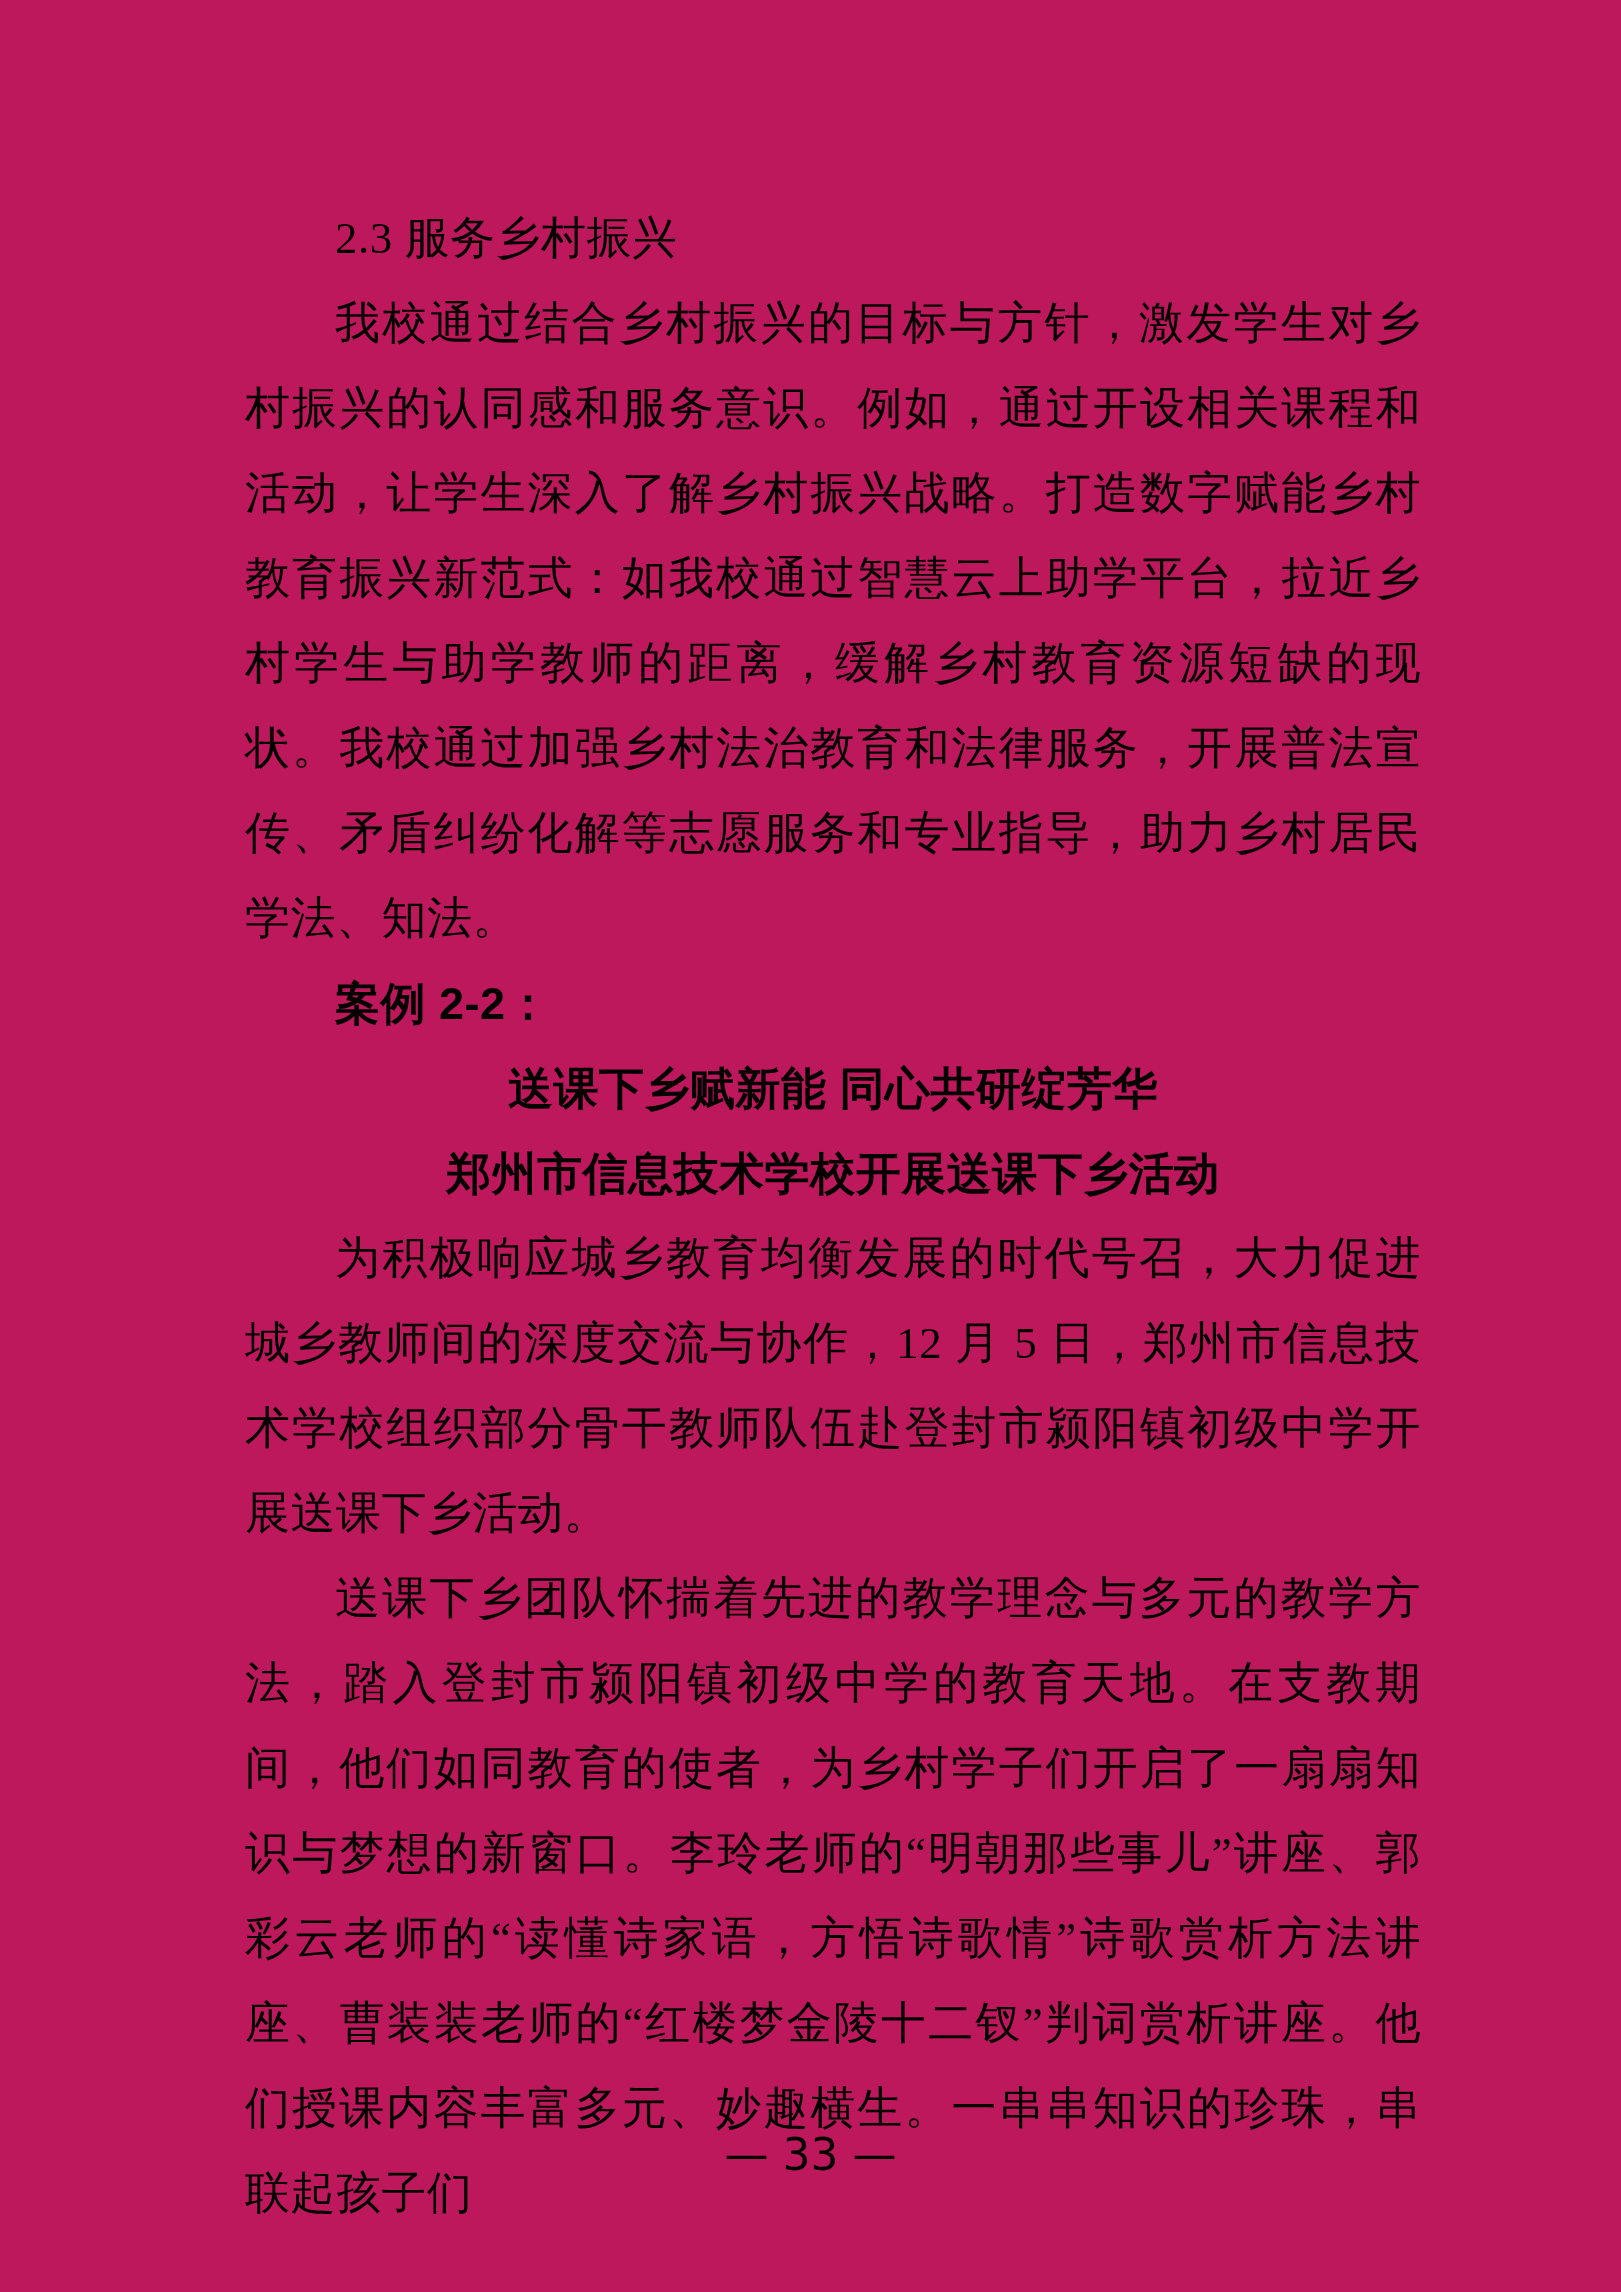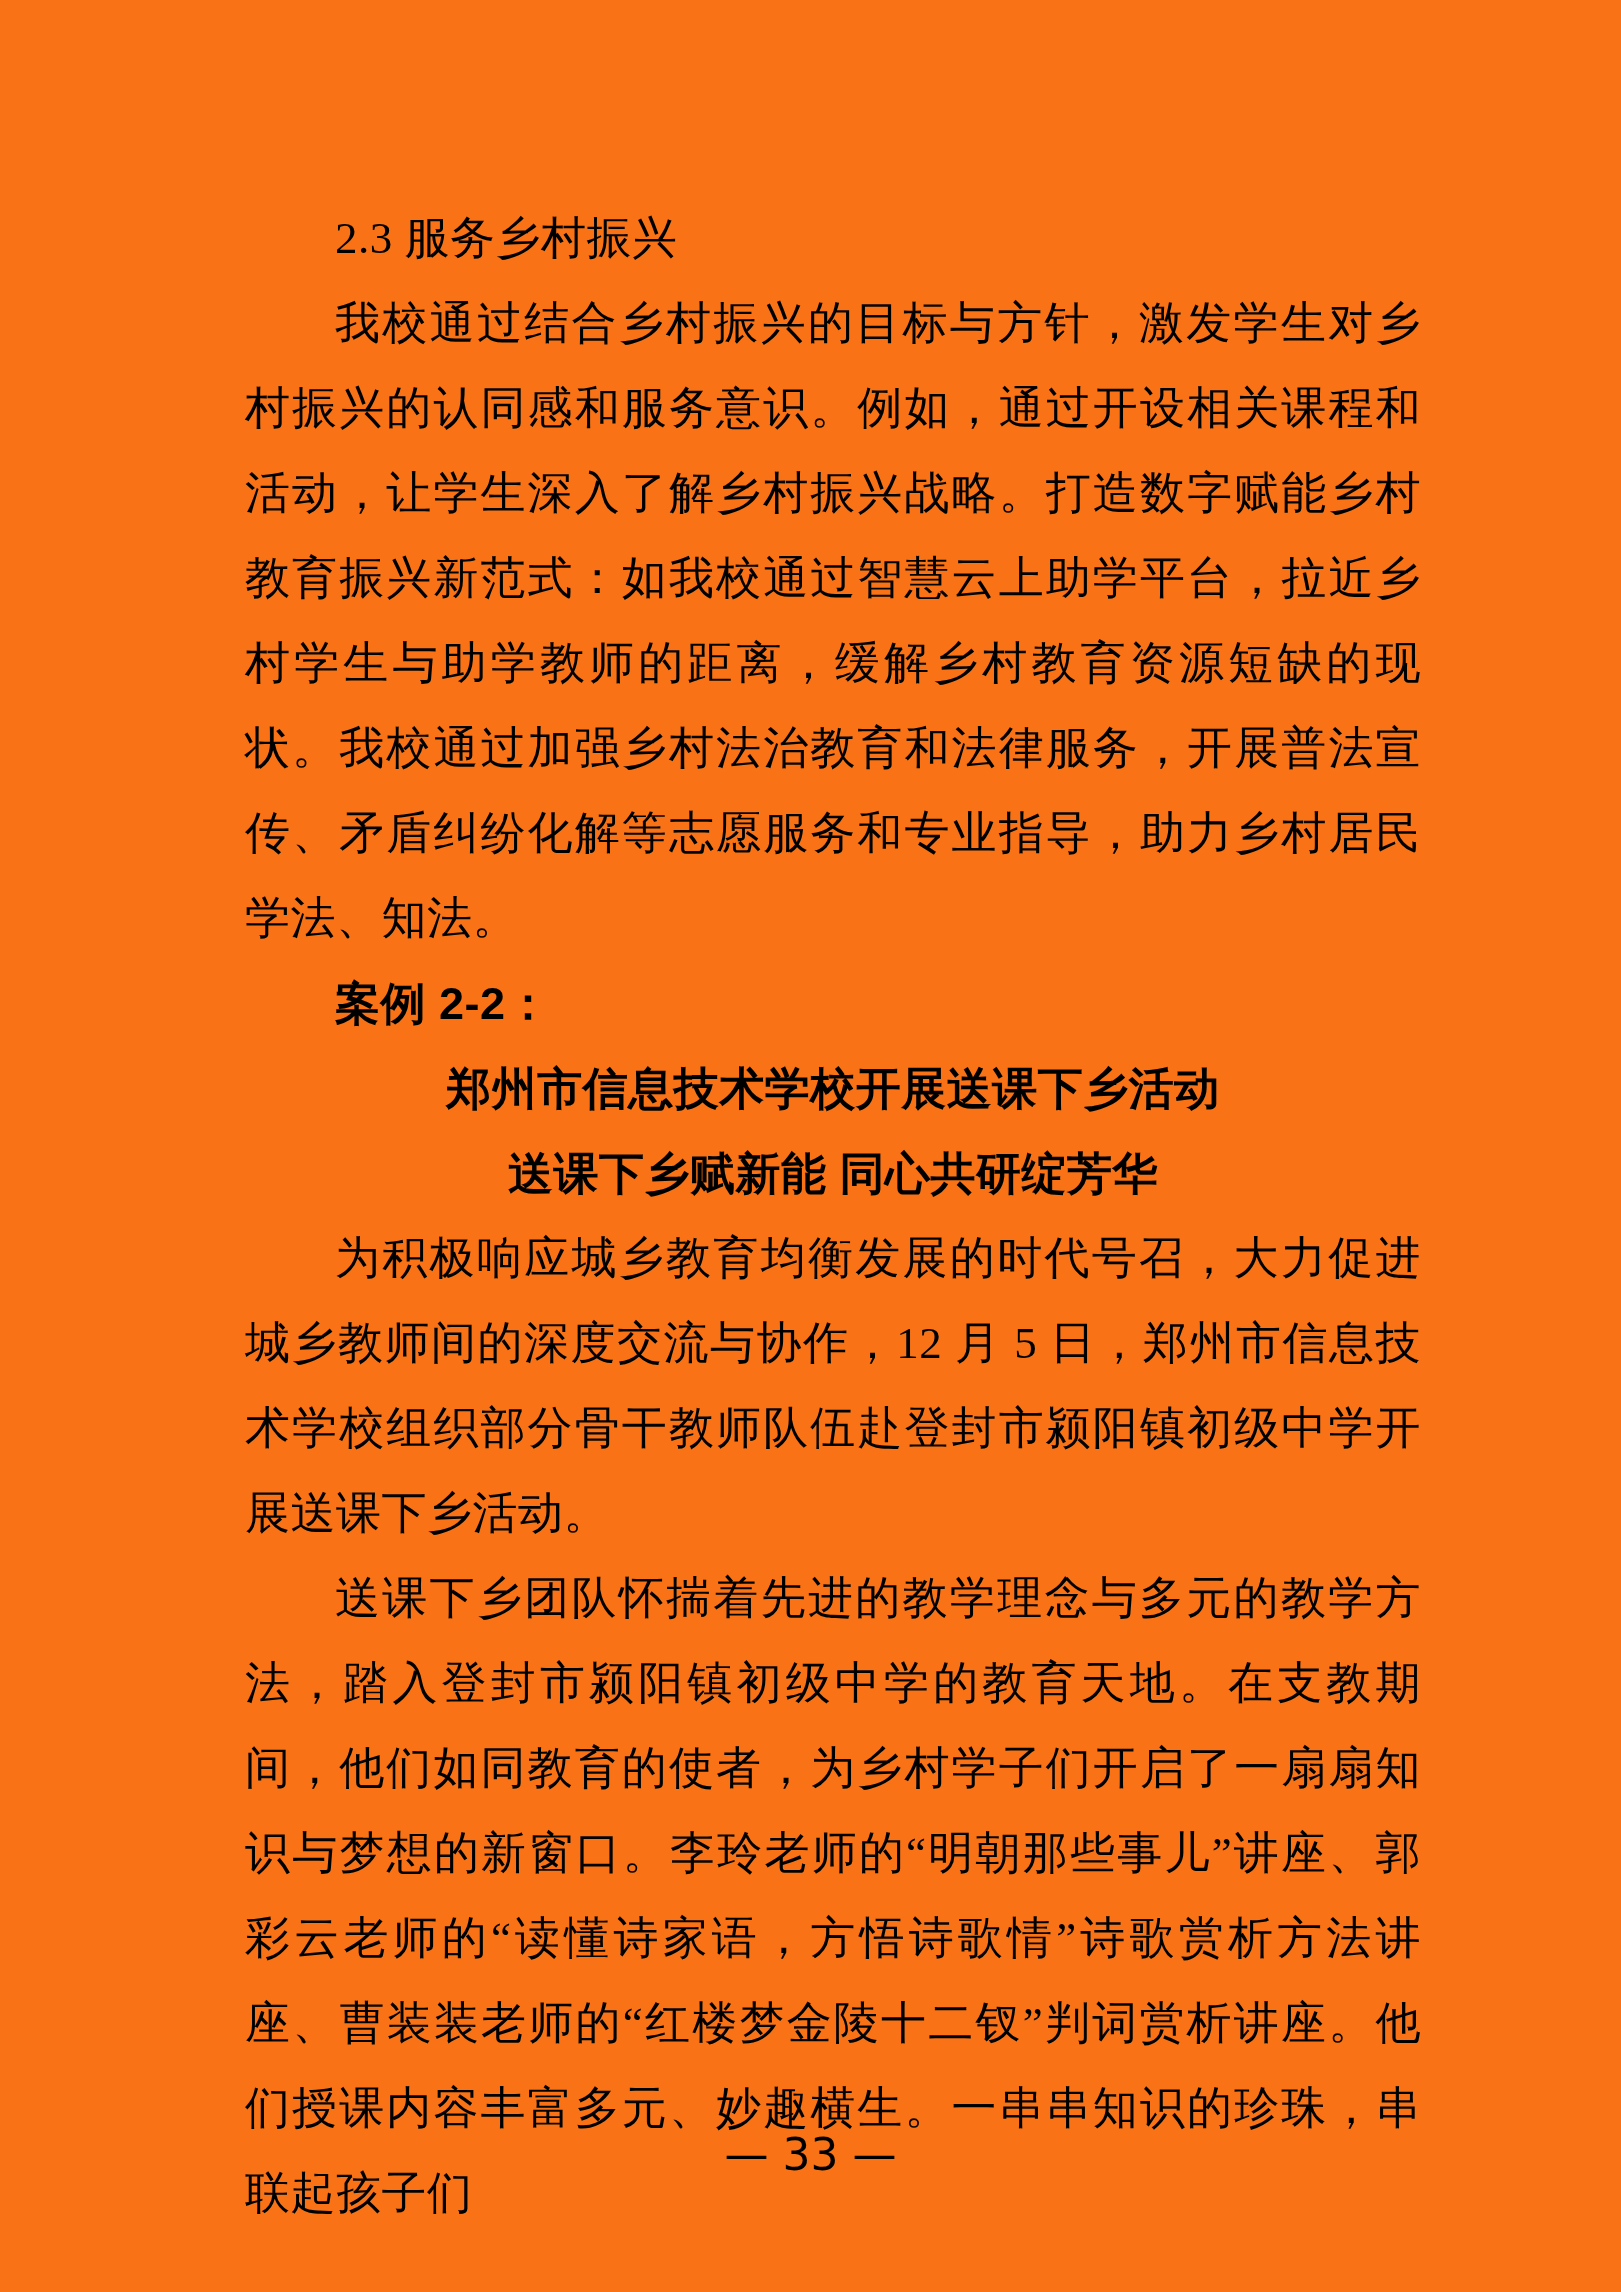--- a/index.html
+++ b/index.html
@@ -11,21 +11,21 @@
     height: 2293px;
     background: #ffffff;
     position: relative;
     overflow: hidden;
     color: #000000;
     font-family: "Liberation Serif", "DejaVu Serif", serif;
   }
   .page {
     position: absolute;
     inset: 0;
-    background: #f97316;
+    background: #be185d;
   }
   .content {
     position: absolute;
     left: 245px;
     top: 196px;
     width: 1176px;
     font-size: 45px;
     line-height: 85px;
     text-align: justify;
     text-justify: inter-ideograph;
@@ -72,23 +72,23 @@
 <div class="page">
 
   <div class="content">
 
     <p class="section-heading">2.3 服务乡村振兴</p>
 
     <p class="para">我校通过结合乡村振兴的目标与方针，激发学生对乡村振兴的认同感和服务意识。例如，通过开设相关课程和活动，让学生深入了解乡村振兴战略。打造数字赋能乡村教育振兴新范式：如我校通过智慧云上助学平台，拉近乡村学生与助学教师的距离，缓解乡村教育资源短缺的现状。我校通过加强乡村法治教育和法律服务，开展普法宣传、矛盾纠纷化解等志愿服务和专业指导，助力乡村居民学法、知法。</p>
 
     <p class="case-label">案例 2-2：</p>
 
+    <p class="case-title">送课下乡赋新能 同心共研绽芳华</p>
+
     <p class="case-title">郑州市信息技术学校开展送课下乡活动</p>
-
-    <p class="case-title">送课下乡赋新能 同心共研绽芳华</p>
 
     <p class="para">为积极响应城乡教育均衡发展的时代号召，大力促进城乡教师间的深度交流与协作，12 月 5 日，郑州市信息技术学校组织部分骨干教师队伍赴登封市颍阳镇初级中学开展送课下乡活动。</p>
 
     <p class="para">送课下乡团队怀揣着先进的教学理念与多元的教学方法，踏入登封市颍阳镇初级中学的教育天地。在支教期间，他们如同教育的使者，为乡村学子们开启了一扇扇知识与梦想的新窗口。李玲老师的“明朝那些事儿”讲座、郭彩云老师的“读懂诗家语，方悟诗歌情”诗歌赏析方法讲座、曹装装老师的“红楼梦金陵十二钗”判词赏析讲座。他们授课内容丰富多元、妙趣横生。一串串知识的珍珠，串联起孩子们</p>
 
   </div>
 
   <div class="page-footer">— 33 —</div>
 
 </div>

